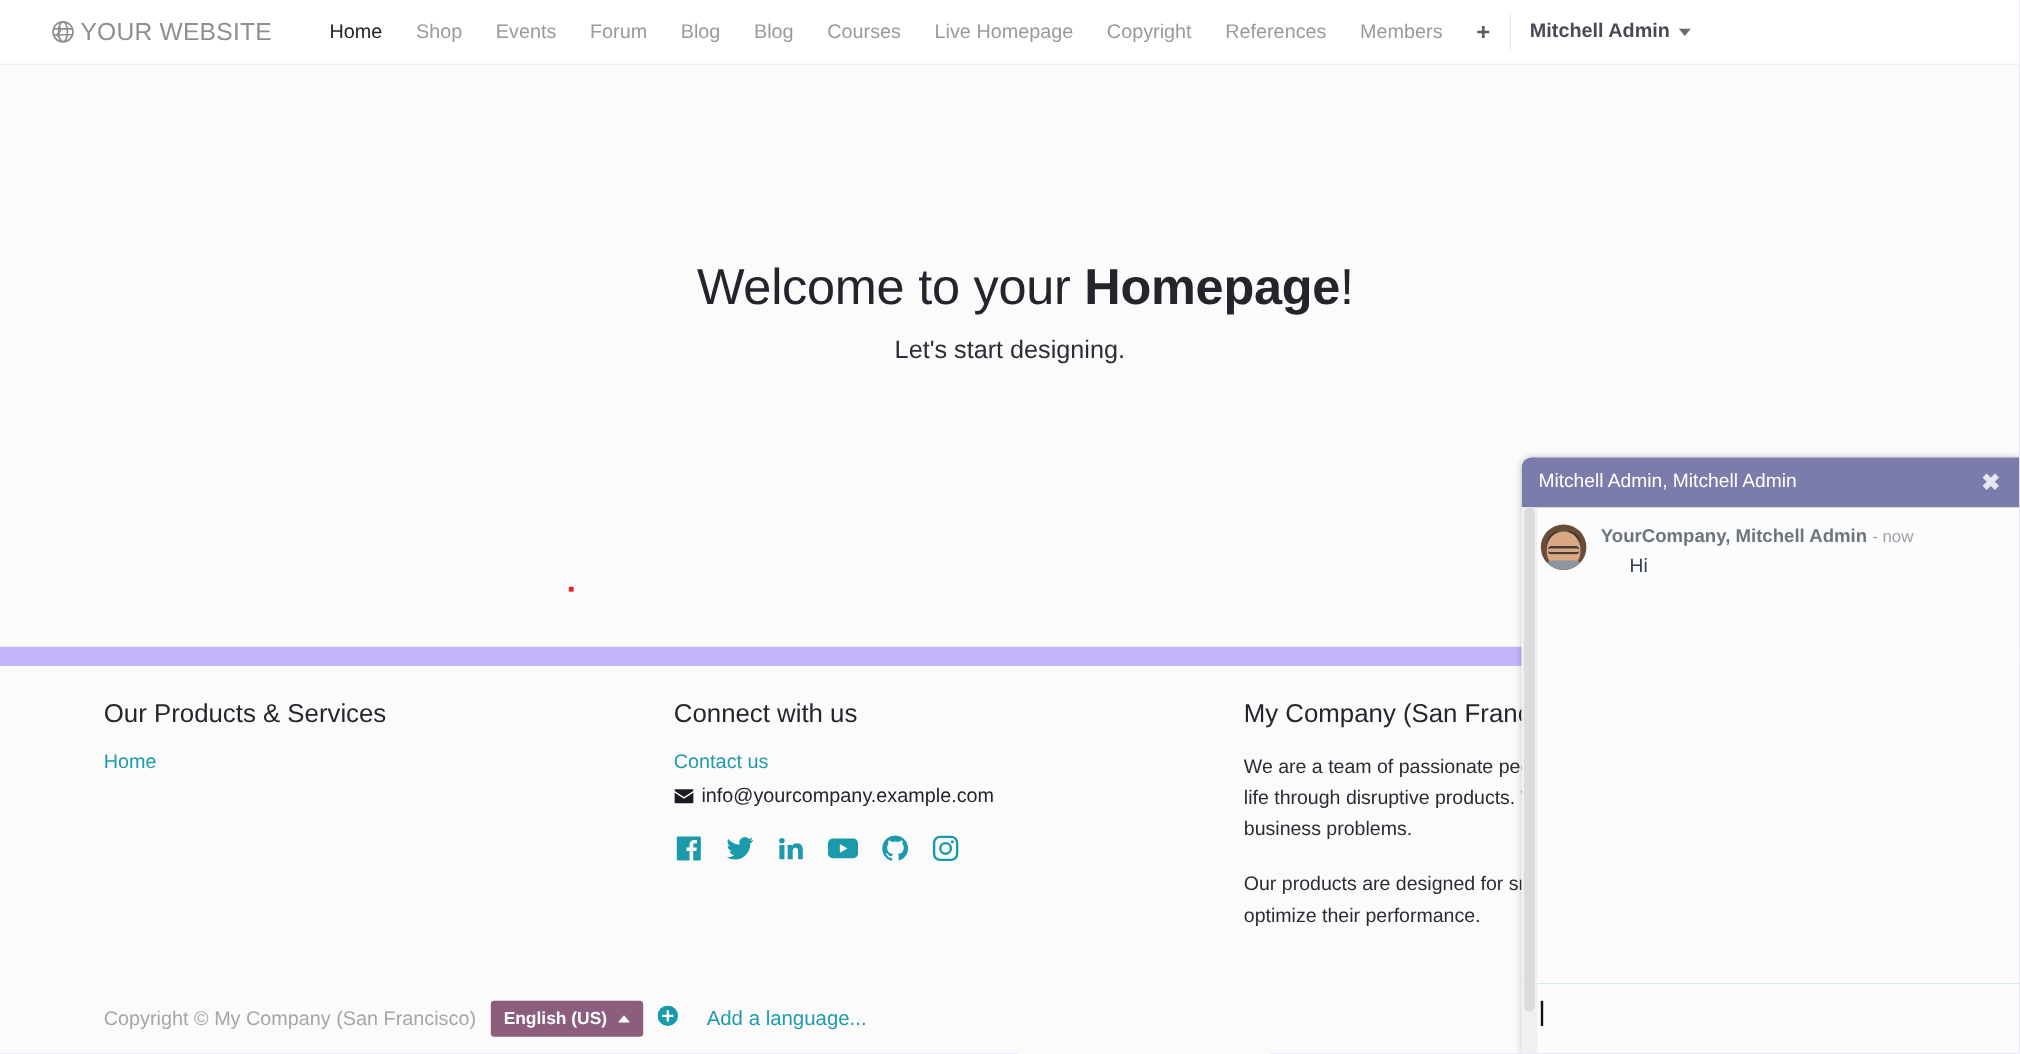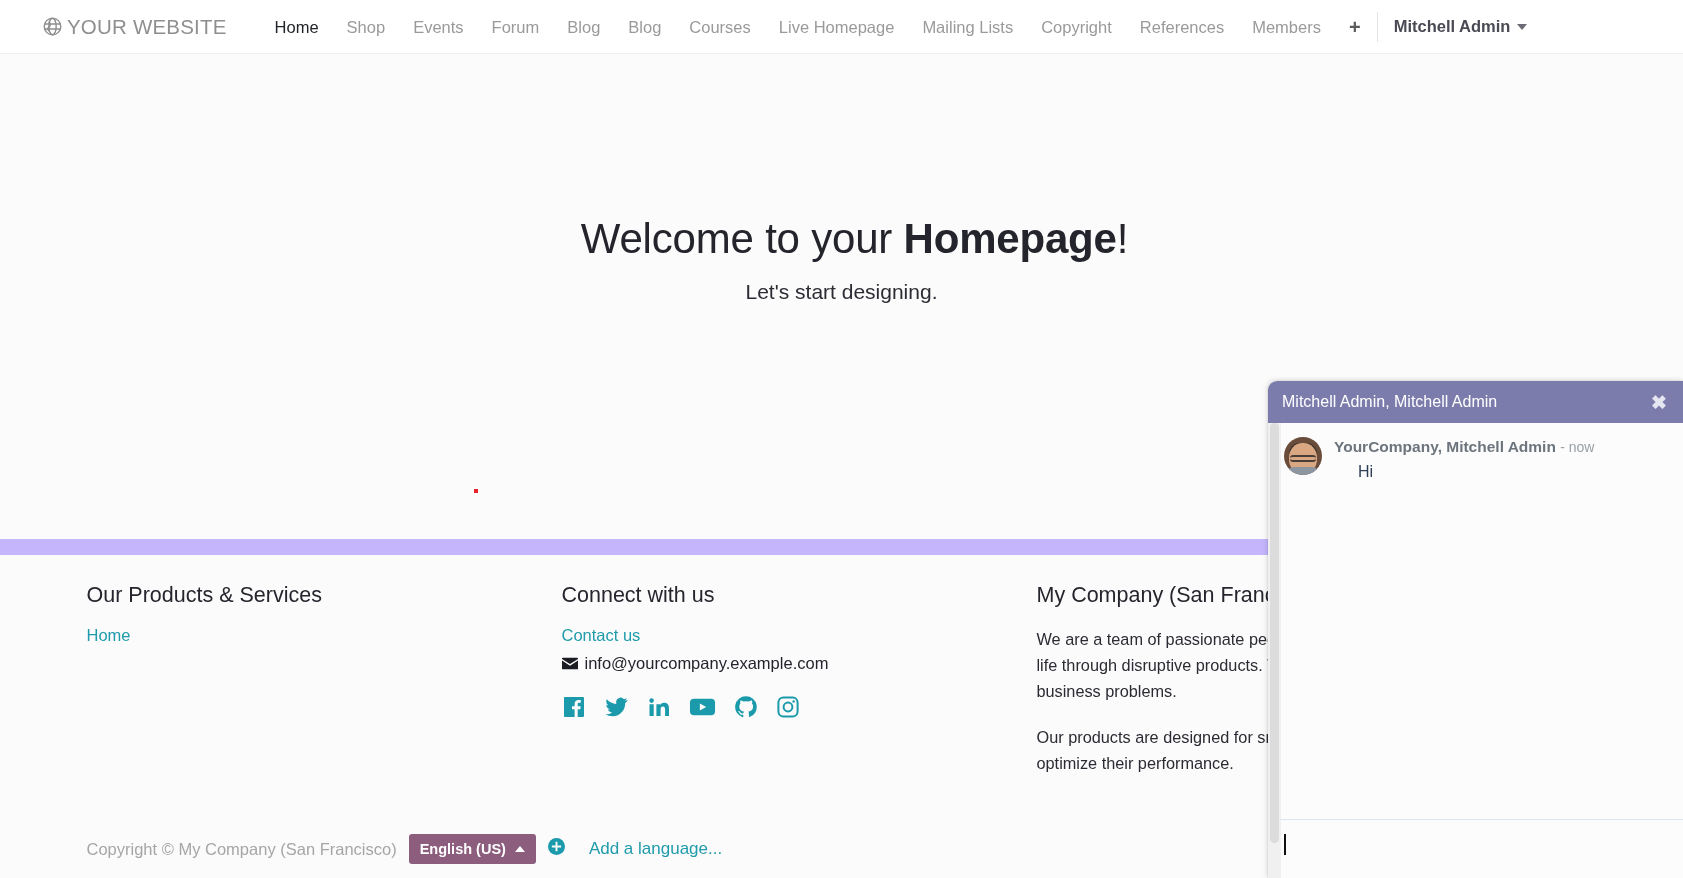--- a/index.html
+++ b/index.html
@@ -282,21 +282,20 @@
 
     <div class="navlinks">
       <a class="navlink active" href="#">Home</a>
       <a class="navlink" href="#">Shop</a>
       <a class="navlink" href="#">Events</a>
       <a class="navlink" href="#">Forum</a>
       <a class="navlink" href="#">Blog</a>
       <a class="navlink" href="#">Blog</a>
       <a class="navlink" href="#">Courses</a>
       <a class="navlink" href="#">Live Homepage</a>
-      <a class="navlink" href="#">Mailing Lists</a>
       <a class="navlink" href="#">Copyright</a>
       <a class="navlink" href="#">References</a>
       <a class="navlink" href="#">Members</a>
       <a class="nav-plus" href="#">+</a>
     </div>
 
     <div class="nav-sep"></div>
 
     <div class="user-menu">
       <span>Mitchell Admin</span>

